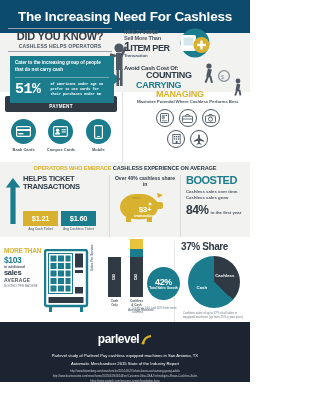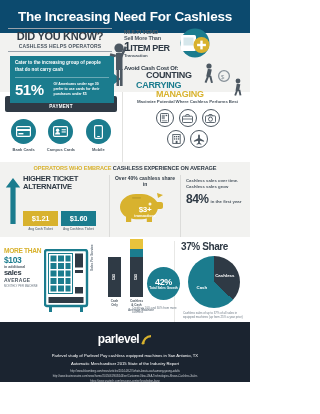--- a/index.html
+++ b/index.html
@@ -69,21 +69,21 @@
   .callout:after{
     content:"";
     position:absolute;
     right:-7px; top:18px;
     border-top:5px solid transparent;
     border-bottom:5px solid transparent;
     border-left:7px solid #1b7c8e;
   }
   .callout .top{ font-size:4.6px; font-weight:bold; line-height:1.45; }
   .callout .row{ display:flex; align-items:center; margin-top:3px; gap:10px;
-     border-top:1px solid rgba(255,255,255,.35); padding-top:3px;}
+     border-top:1px solid rgba(255,255,255,.35); padding-top:3px;font-family:Liberation Mono, monospace;}
   .callout .pct{ font-size:15px; font-weight:bold; letter-spacing:-0.5px; }
   .callout .sub{ font-size:3.5px; line-height:1.4; font-weight:bold;}
 
   .person{ position:absolute; left:108px; top:20px; }
 
   .b1-right{ flex:1; padding:3px 5px 0 4px; position:relative;}
   .mv{ display:flex; align-items:flex-start; }
   .mv-txt{ padding-top:1px; }
   .mv-txt .a{ font-size:6px; font-weight:bold; color:#4d5862; letter-spacing:-0.2px;}
   .mv-txt .b{ font-size:5.6px; font-weight:bold; color:#4d5862; letter-spacing:-0.2px;}
@@ -391,21 +391,21 @@
 
   <div class="b3cols">
 
     <div class="c1">
       <div class="arrow">
         <svg width="16" height="46" viewBox="0 0 16 46">
           <path d="M8 0l7.2 9.4H10.6V46H5.4V9.4H0.8z" fill="#1b7c8e"></path>
         </svg>
       </div>
       <div class="tix">
-        <div class="t1">HIGHER TICKET ALTERNATIVE</div>
+        <div class="t1">HELPS TICKET TRANSACTIONS</div>
         <div class="chips">
           <div class="chip a">
             <div class="v">$1.21</div>
             <div class="c">Avg Cash Ticket</div>
           </div>
           <div class="chip b">
             <div class="v">$1.60</div>
             <div class="c">Avg Cashless Ticket</div>
           </div>
         </div>
@@ -422,20 +422,21 @@
           <rect x="16" y="7" width="9" height="1.7" rx="0.8" fill="#c2a029"></rect>
         </svg>
         <div class="lbl">
           <div class="l1">$3+</div>
           <div class="l2">transactions</div>
         </div>
       </div>
     </div>
 
     <div class="c3">
+      <div class="t">BOOSTED</div>
       <div class="s">Cashless sales over time. Cashless sales grow</div>
       <div class="big">
         <span class="n">84%</span>
         <span class="x">in the first year</span>
       </div>
     </div>
 
   </div>
 </div>
 

